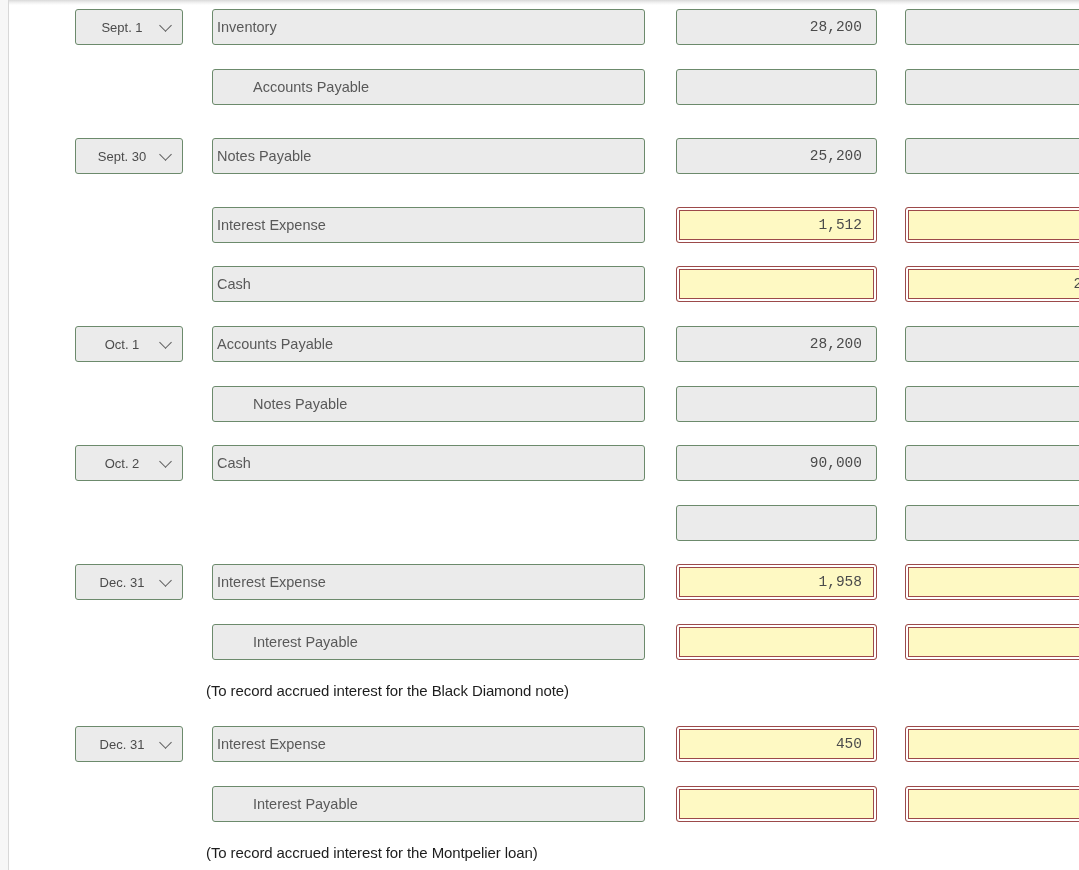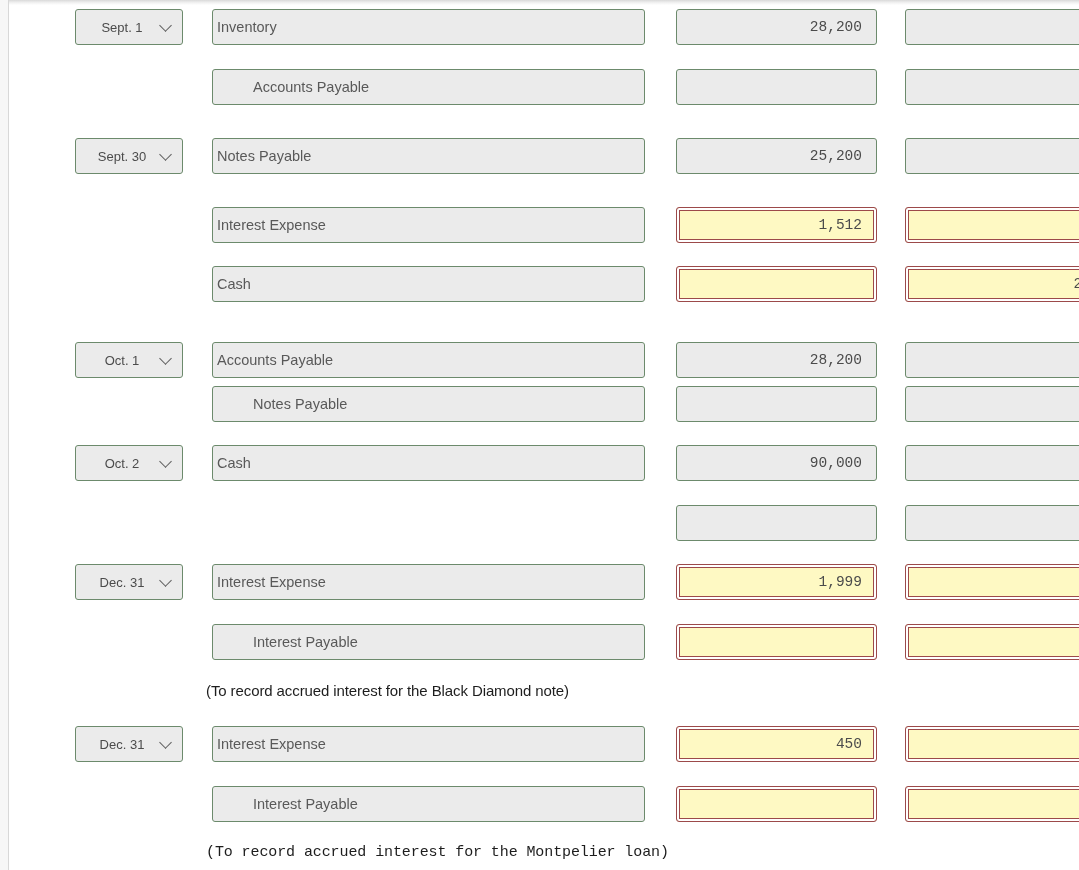--- a/index.html
+++ b/index.html
@@ -222,21 +222,21 @@
         <div class="acct-cell">
           <div class="acct-field">Cash</div>
         </div>
         <div class="amt-cell debit">
           <div class="amt-field error"></div>
         </div>
         <div class="amt-cell credit">
           <div class="amt-field error">26</div>
         </div>
       </div>
-      <div class="row" style="top: 326px; margin-top: 16px;">
+      <div class="row" style="top: 326px;">
         <div class="date-cell">
           <div class="date-select">
             <span>Oct. 1</span>
             <span class="caret"></span>
           </div>
         </div>
         <div class="acct-cell">
           <div class="acct-field">Accounts Payable</div>
         </div>
         <div class="amt-cell debit">
@@ -286,21 +286,21 @@
         <div class="date-cell">
           <div class="date-select">
             <span>Dec. 31</span>
             <span class="caret"></span>
           </div>
         </div>
         <div class="acct-cell">
           <div class="acct-field">Interest Expense</div>
         </div>
         <div class="amt-cell debit">
-          <div class="amt-field error">1,999</div>
+          <div class="amt-field error">1,958</div>
         </div>
         <div class="amt-cell credit">
           <div class="amt-field error"></div>
         </div>
       </div>
       <div class="row" style="top: 624px;">
         <div class="acct-cell">
           <div class="acct-field indent">Interest Payable</div>
         </div>
         <div class="amt-cell debit">
@@ -332,16 +332,16 @@
         <div class="acct-cell">
           <div class="acct-field indent">Interest Payable</div>
         </div>
         <div class="amt-cell debit">
           <div class="amt-field error"></div>
         </div>
         <div class="amt-cell credit">
           <div class="amt-field error"></div>
         </div>
       </div>
-      <div class="explain" style="top: 844px; font-family: Liberation Mono, monospace;">(To record accrued interest for the Montpelier loan)</div>
+      <div class="explain" style="top: 844px;">(To record accrued interest for the Montpelier loan)</div>
     </div>
 
 </div>
 
 </body></html>

